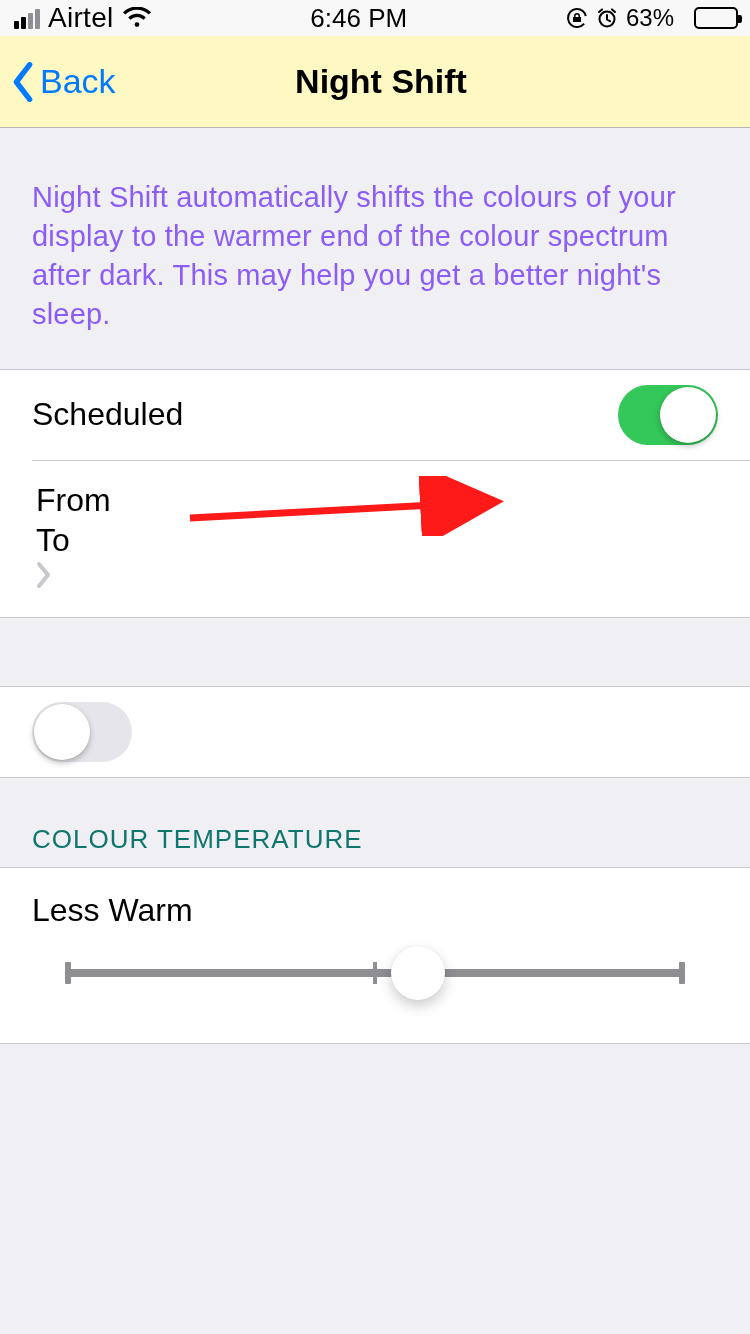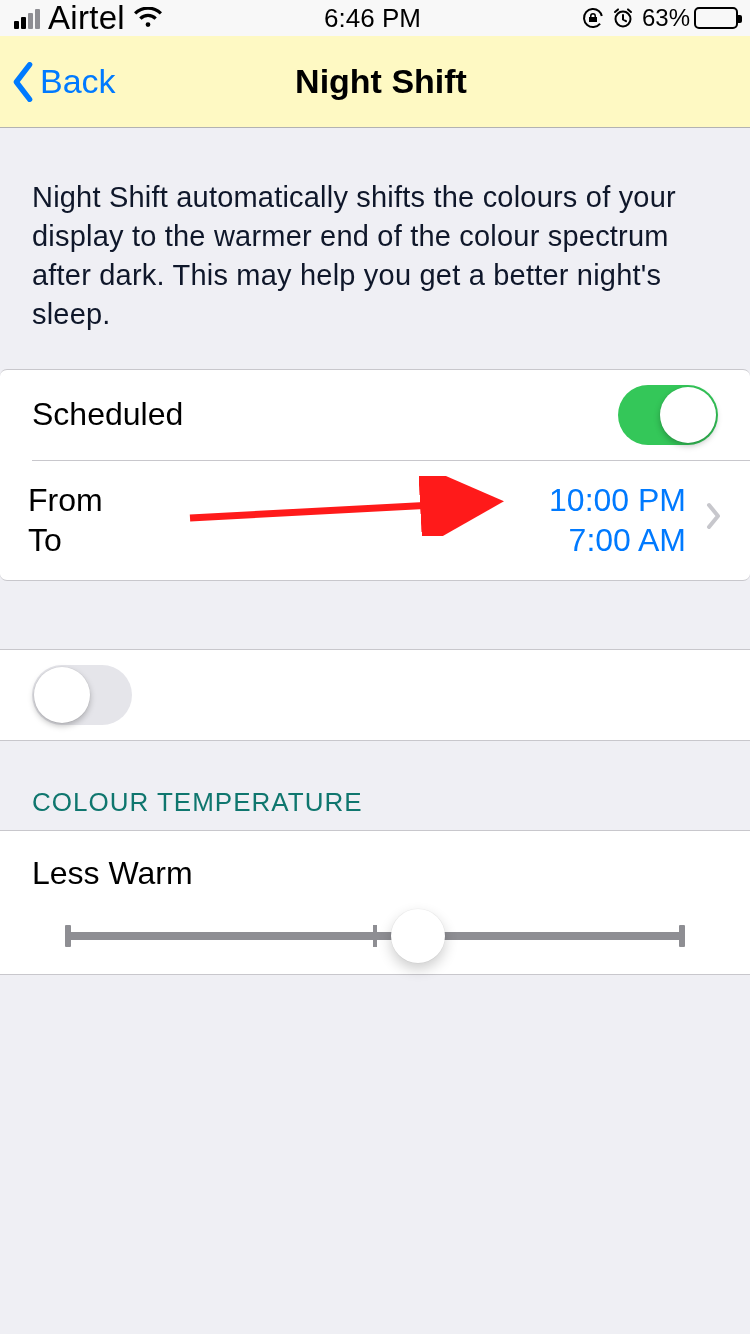--- a/index.html
+++ b/index.html
@@ -20,77 +20,77 @@
     padding: 0 12px 0 14px;
     font-size: 24px;
     font-weight: 400;
     background: #f8f8f8;
   }
   .status-left, .status-right { display: flex; align-items: center; gap: 8px; }
   .signal-bars { display: flex; align-items: flex-end; gap: 2px; height: 22px; }
   .signal-bars span { width: 5px; background:#8e8e93; border-radius:1px; }
   .signal-bars span.active { background:#000; }
   .sb1{height:8px} .sb2{height:12px} .sb3{height:16px} .sb4{height:20px}
-  .carrier { font-size: 33px; letter-spacing: 0.3px; }
+  .carrier { font-size: 28px; letter-spacing: 0.3px; }
   .clock { font-size: 26px; font-weight: 400; }
   .lock-icon, .alarm-icon { display:inline-flex; }
-  .battery { display:flex; align-items:center; gap:4px; }
+  .battery { display:flex; align-items:center; gap:20px; }
   .battery-pct { font-size: 24px; }
   .battery-shell { width:44px; height:22px; border:2px solid #000; border-radius:5px; position:relative; padding:2px; }
   .battery-shell::after{content:"";position:absolute;right:-6px;top:6px;width:4px;height:8px;background:#000;border-radius:0 2px 2px 0;}
   .battery-fill{ height:100%; background:#000; border-radius:2px;}
   .wifi-icon{display:inline-flex;}
 
   
   .nav-bar {
     height: 92px;
     background: #fef9c3;
     border-bottom: 1px solid #b2b2b2;
     display:flex; align-items:center; position:relative;
     padding: 0 10px;
   }
   .nav-back { display:flex; align-items:center; gap:4px; color:#007aff; font-size:34px; }
   .nav-back svg{ width:26px; height:40px; }
   .nav-title { position:absolute; left:0; right:0; text-align:center; font-size:34px; font-weight:600; pointer-events:none;padding-left:12px; }
 
   
-  .section-desc { padding: 50px 32px 34px; color:#0f172a; font-size:29px; line-height:1.35; letter-spacing:0.2px; }
+  .section-desc { padding: 50px 32px 34px; color:#8b5cf6; font-size:29px; line-height:1.35; letter-spacing:0.2px; }
   .section-header { padding: 46px 32px 12px; color:#0f766e; font-size:26px; letter-spacing:1px; }
 
   .group {
     background:#fff;
     border-top:1px solid #c8c7cc;
     border-bottom:1px solid #c8c7cc;
   }
   .row {
     min-height:90px;
     padding: 0 32px;
     display:flex; align-items:center;
     font-size:32px;
     position:relative;
   }
   .row + .row::before{
     content:"";
     position:absolute; left:32px; right:0; top:0; height:1px; background:#c8c7cc;
   }
   .row-label{ flex:1; }
-  .row-times{ padding:20px 28px; display:flex; align-items:center; }
+  .row-times{ padding:20px 36px; display:flex; align-items:flex-start;flex-direction:column; }
   .times-labels{ flex:1; font-size:32px; line-height:1.25; }
   .times-values{ text-align:right; font-size:32px; color:#007aff; line-height:1.25; padding-right:20px; }
   .chevron{ color:#c7c7cc; }
   .chevron svg{width:16px;height:28px;}
 
   
   .toggle{ width:100px; height:60px; border-radius:30px; background:#e5e5ea; position:relative; transition:background .2s; }
   .toggle.on{ background:#34c759; }
   .toggle .knob{ width:56px; height:56px; border-radius:50%; background:#fff; position:absolute; top:2px; left:2px; box-shadow:0 3px 6px rgba(0,0,0,.25), 0 0 0 .5px rgba(0,0,0,.05); transition:left .2s;}
   .toggle.on .knob{ left:42px; }
 
   
-  .slider-row{ padding: 24px 32px 34px; border-radius: 15px; }
+  .slider-row{ padding: 24px 32px 66px; border-radius: 15px; }
   .slider-labels{ display:flex; justify-content:space-between; font-size:32px; margin-bottom:40px; }
   .slider-track{ position:relative; height:8px; background:#8e8e93; border-radius:2px; margin:0 36px; }
   .slider-track::before, .slider-track::after{
     content:""; position:absolute; width:6px; height:22px; background:#8e8e93; top:-7px; border-radius:1px;
   }
   .slider-track::before{ left:-3px; } .slider-track::after{ right:-3px; }
   .slider-tick{ position:absolute; width:4px; height:22px; background:#8e8e93; top:-7px; left:50%; transform:translateX(-50%); }
   .slider-thumb{ position:absolute; width:54px; height:54px; border-radius:50%; background:#fff; top:50%; transform:translate(-50%,-50%); box-shadow:0 6px 14px rgba(0,0,0,.2), 0 0 0 .5px rgba(0,0,0,.05);}
 
   
@@ -141,35 +141,31 @@
     <svg viewBox="0 0 18 30">
         <polyline points="14,2 4,15 14,28" fill="none" stroke="#007aff" stroke-width="4" stroke-linecap="round" stroke-linejoin="round"></polyline>
       </svg>
     <span>Back</span>
   </div>
   <div class="nav-title">Night Shift</div>
 </div>
 
 <div class="section-desc">Night Shift automatically shifts the colours of your display to the warmer end of the colour spectrum after dark. This may help you get a better night's sleep.</div>
 
-<div class="group" style="position:relative;border-radius:7px;">
+<div class="group" style="position:relative;">
   <div class="row">
     <div class="row-label">Scheduled</div>
     <div class="toggle on" id="scheduled-toggle">
         <div class="knob"></div>
       </div>
   </div>
   <div class="row row-times">
     <div class="times-labels">
       <div>From</div>
       <div>To</div>
-    </div>
-    <div class="times-values">
-      <div>10:00 PM</div>
-      <div>7:00 AM</div>
     </div>
     <span class="chevron">
       <svg viewBox="0 0 16 28">
           <polyline points="3,3 12,14 3,25" fill="none" stroke="#c7c7cc" stroke-width="4" stroke-linecap="round" stroke-linejoin="round"></polyline>
         </svg>
     </span>
   </div>
 
   <svg class="arrow-overlay" style="left:180px; top:106px; width:340px; height:60px;" viewBox="0 0 340 60">
     <defs>

